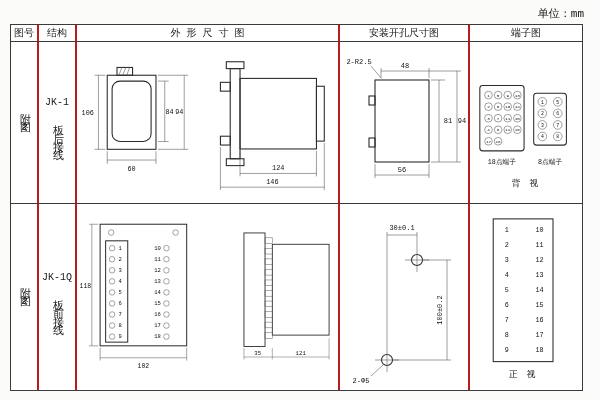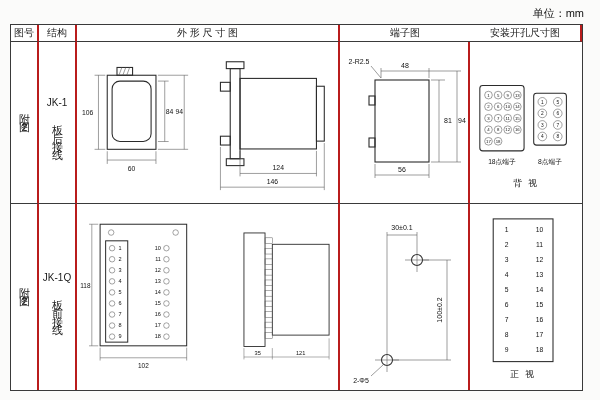--- a/index.html
+++ b/index.html
@@ -1,18 +1,18 @@
 <!DOCTYPE html>
 <html><head>
 <meta charset="utf-8">
 <style>
   * { margin:0; padding:0; box-sizing:border-box; }
   html,body { width:600px; height:400px; }
   body { background:#fbfbfa; font-family:"Liberation Sans", sans-serif; color:#1a1a1a; }
-  .sheet { width:600px; height:332px; padding:4px 10px 0 10px; }
+  .sheet { width:600px; height:332px; padding:4px 10px 0 10px;font-family:Liberation Mono, monospace; }
   .unit-label { text-align:right; font-size:11px; padding:2px 6px 3px 0; color:#111; }
   .tbl { display:grid; grid-template-columns:28px 38px 263px 130px 112px; grid-template-rows:17px 162px 186px; border:1px solid #3a3a3a; background:#fff; width:max-content; }
   .cell { border-right:2px solid #b91c1c; border-bottom:1px solid #3a3a3a; display:flex; align-items:center; justify-content:center; background:#fff; overflow:hidden; }
   .lc { border-right:none; }
   .lr { border-bottom:none; }
   .hdr { font-size:10px; white-space:nowrap; }
   .vtext { writing-mode:vertical-lr; text-orientation:upright; letter-spacing:8px; font-size:11px; line-height:1; }
   .struct-cell { flex-direction:column; gap:8px; }
   .model { font-size:10px; white-space:nowrap; }
   .outline-cell { gap:0; }
@@ -37,25 +37,25 @@
 
     <div class="cell hdr">
         <span>图号</span>
       </div>
     <div class="cell hdr">
         <span>结构</span>
       </div>
     <div class="cell hdr">
         <span>外 形 尺 寸 图</span>
       </div>
+    <div class="cell hdr">
+        <span>安装开孔尺寸图</span>
+      </div>
     <div class="cell hdr lc">
         <span>端子图</span>
-      </div>
-    <div class="cell hdr">
-        <span>安装开孔尺寸图</span>
       </div>
 
     <div class="cell">
         <span class="vtext">附图2</span>
       </div>
     <div class="cell struct-cell">
       <span class="model">JK-1</span>
       <span class="vtext">板后接线</span>
     </div>
 

